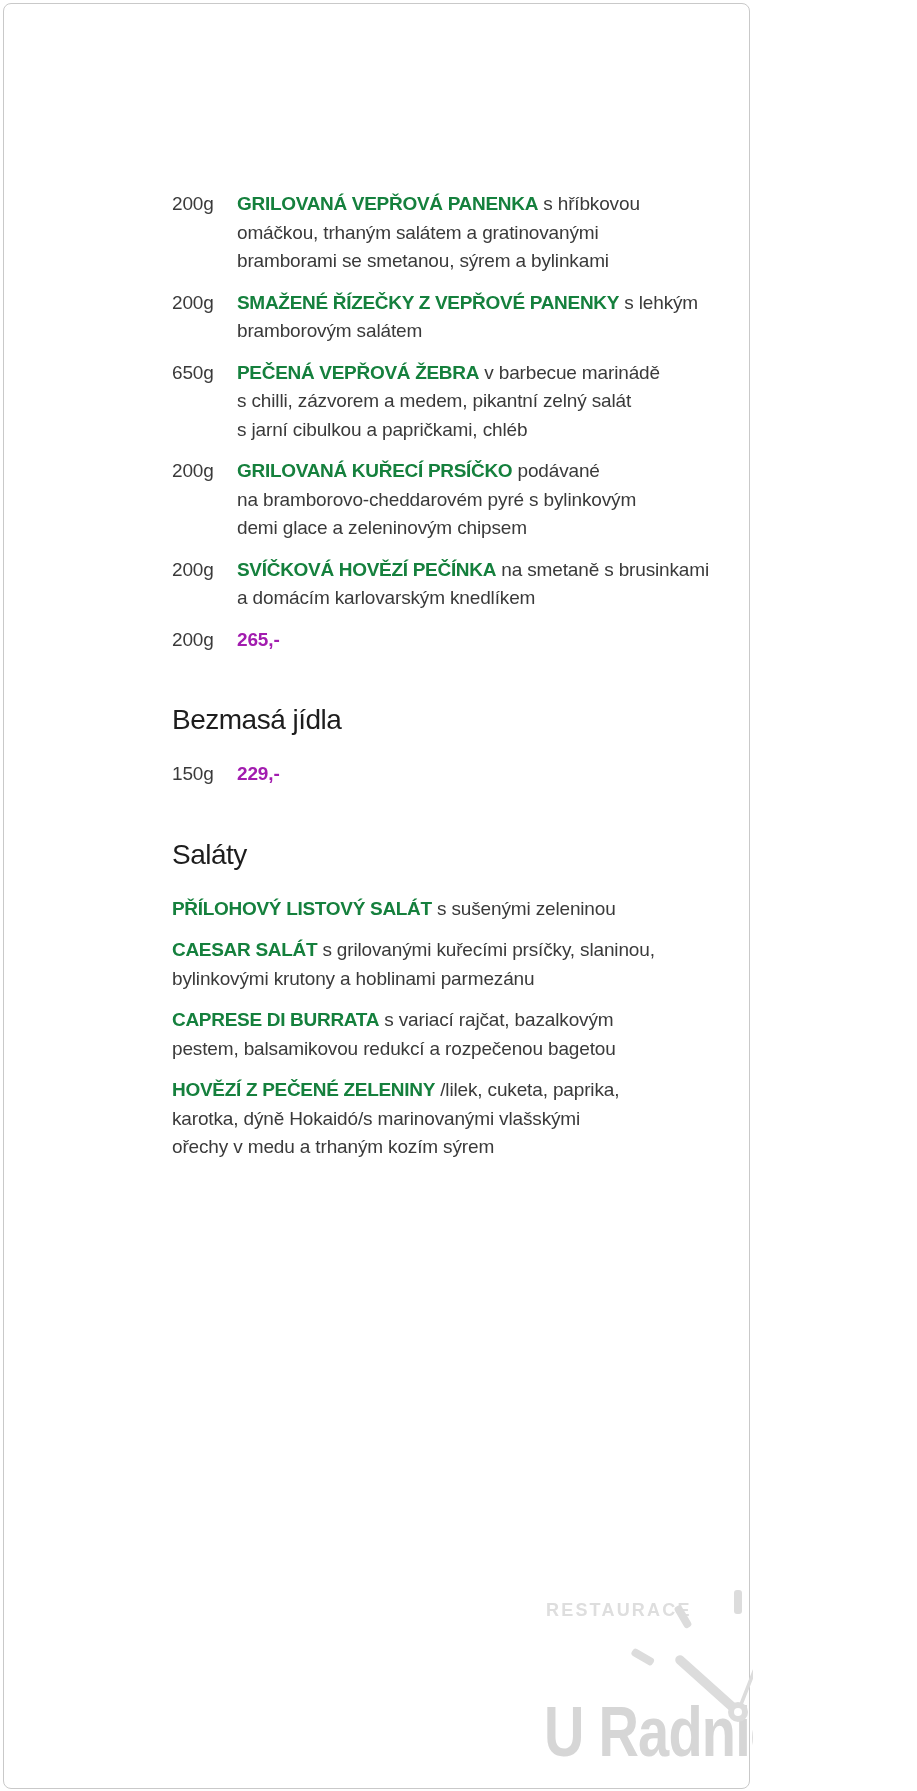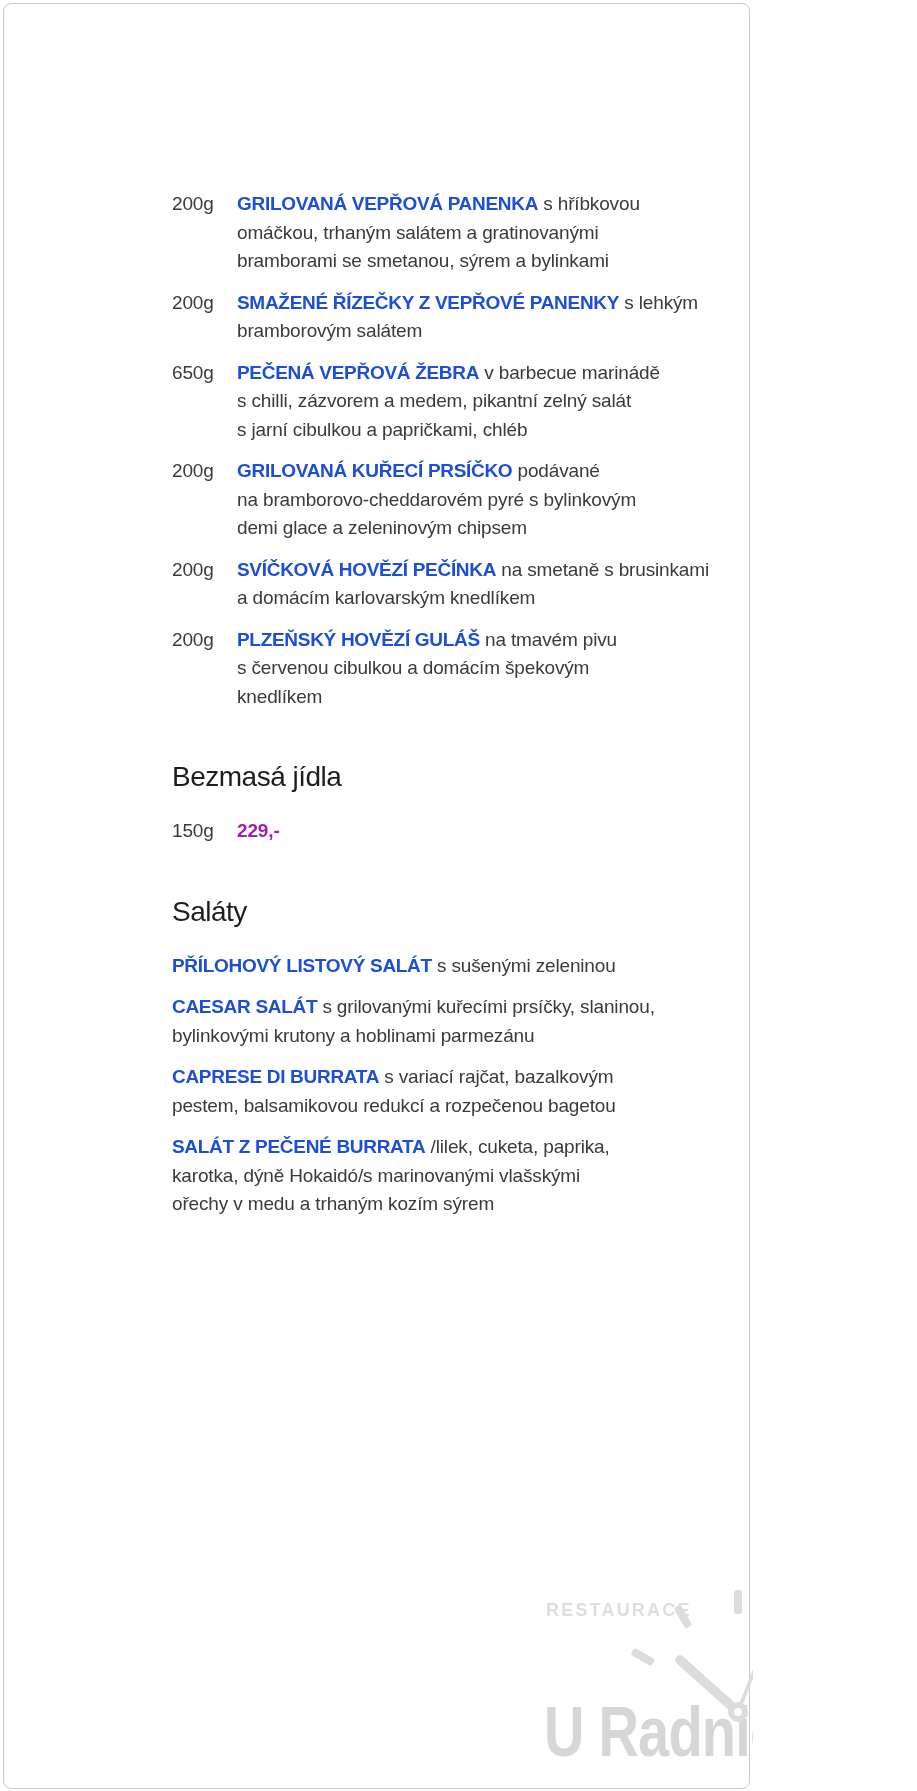--- a/index.html
+++ b/index.html
@@ -21,21 +21,21 @@
     letter-spacing:-0.5px;margin:44px 0 18px 0;
   }
   .section:first-child .section-title{margin-top:0;}
   .item{
     display:flex;align-items:flex-start;margin:0 0 13px 0;
     font-size:19px;line-height:28.5px;letter-spacing:-0.15px;
   }
   .item:last-child{margin-bottom:0;}
   .item .w{width:65px;flex:none;color:#3a3a3a;}
   .item .t{flex:1;white-space:pre-line;color:#3a3a3a;}
-  .item .t b{font-weight:700;color:#1d4ed8;letter-spacing:-0.3px;}
+  .item .t b{font-weight:700;color:#15803d;letter-spacing:-0.3px;}
   .item .p{width:45px;flex:none;text-align:left;color:#a21caf;font-weight:bold;}
   
   .logo-restaurace{
     position:absolute;left:546px;top:1600px;margin:0;
     font-size:18px;line-height:21px;font-weight:700;letter-spacing:2.2px;
     color:#dedede;
   }
   .logo-name{
     position:absolute;left:544px;top:1699px;margin:0;
     font-size:70px;line-height:66px;font-weight:700;letter-spacing:-1px;
@@ -89,23 +89,20 @@
 
     <div class="item">
       <span class="w">200g</span>
       <span class="t"><b>SVÍČKOVÁ HOVĚZÍ PEČÍNKA</b><span> na smetaně s brusinkami
 a domácím karlovarským knedlíkem</span></span>
       <span class="p">285,-</span>
     </div>
 
     <div class="item">
       <span class="w">200g</span>
-      <span class="t"><b>PLZEŇSKÝ HOVĚZÍ GULÁŠ</b><span> na tmavém pivu
-s červenou cibulkou a domácím špekovým
-knedlíkem</span></span>
       <span class="p">265,-</span>
     </div>
   </div>
     </section>
 
     <section class="section">
       <h2 class="section-title">Bezmasá jídla</h2>
       <div>
     <div class="item">
       <span class="w">150g</span>
@@ -133,21 +130,21 @@
 
     <div class="item">
 
       <span class="t"><b>CAPRESE DI BURRATA</b><span> s variací rajčat, bazalkovým
 pestem, balsamikovou redukcí a rozpečenou bagetou</span></span>
       <span class="p">265,-</span>
     </div>
 
     <div class="item">
 
-      <span class="t"><b>SALÁT Z PEČENÉ BURRATA</b><span> /lilek, cuketa, paprika,
+      <span class="t"><b>HOVĚZÍ Z PEČENÉ ZELENINY</b><span> /lilek, cuketa, paprika,
 karotka, dýně Hokaidó/s marinovanými vlašskými
 ořechy v medu a trhaným kozím sýrem</span></span>
       <span class="p">275,-</span>
     </div>
   </div>
     </section>
   </main>
 
   <p class="logo-restaurace">RESTAURACE</p>
   <p class="logo-name">U Radnice</p>

